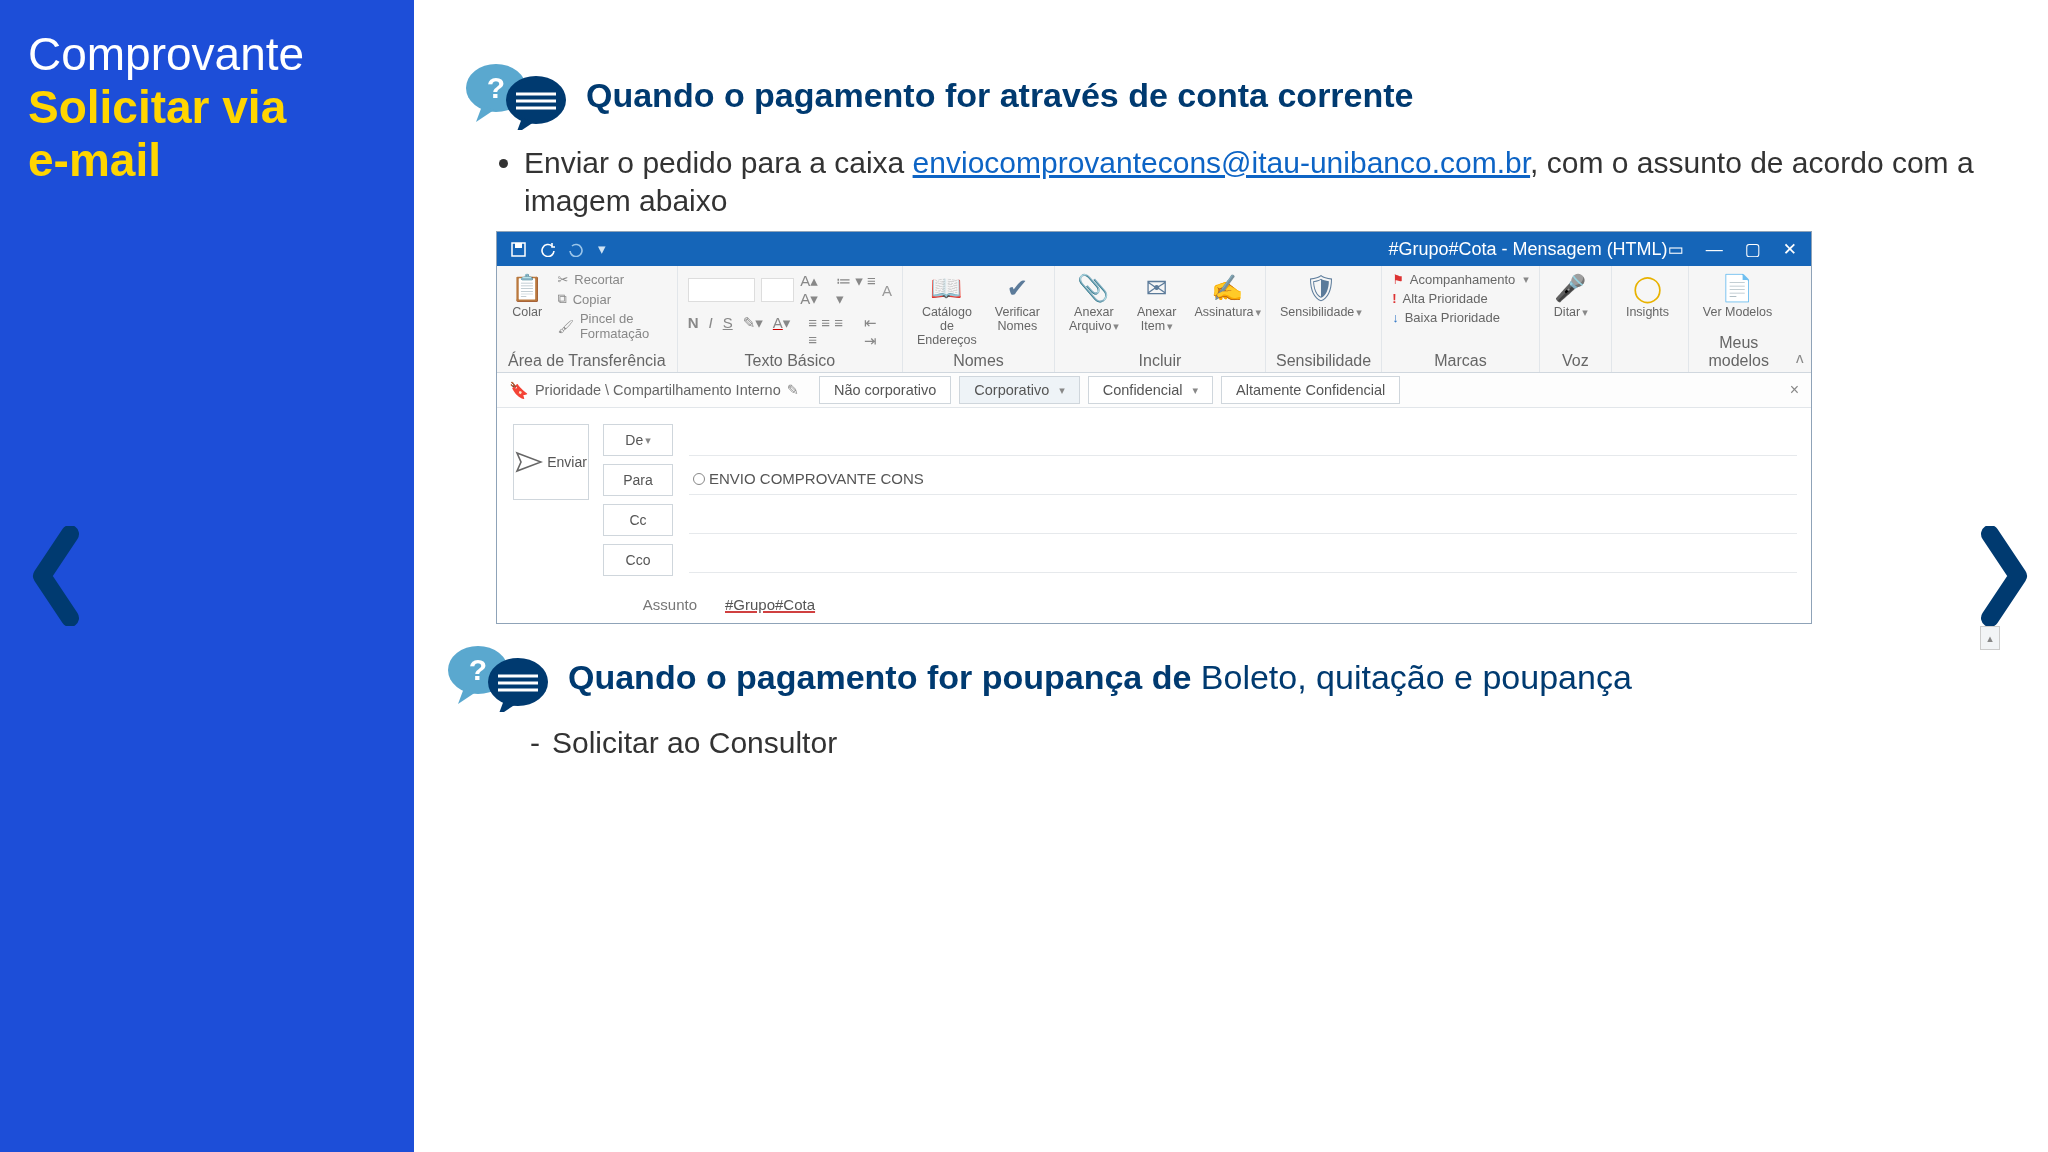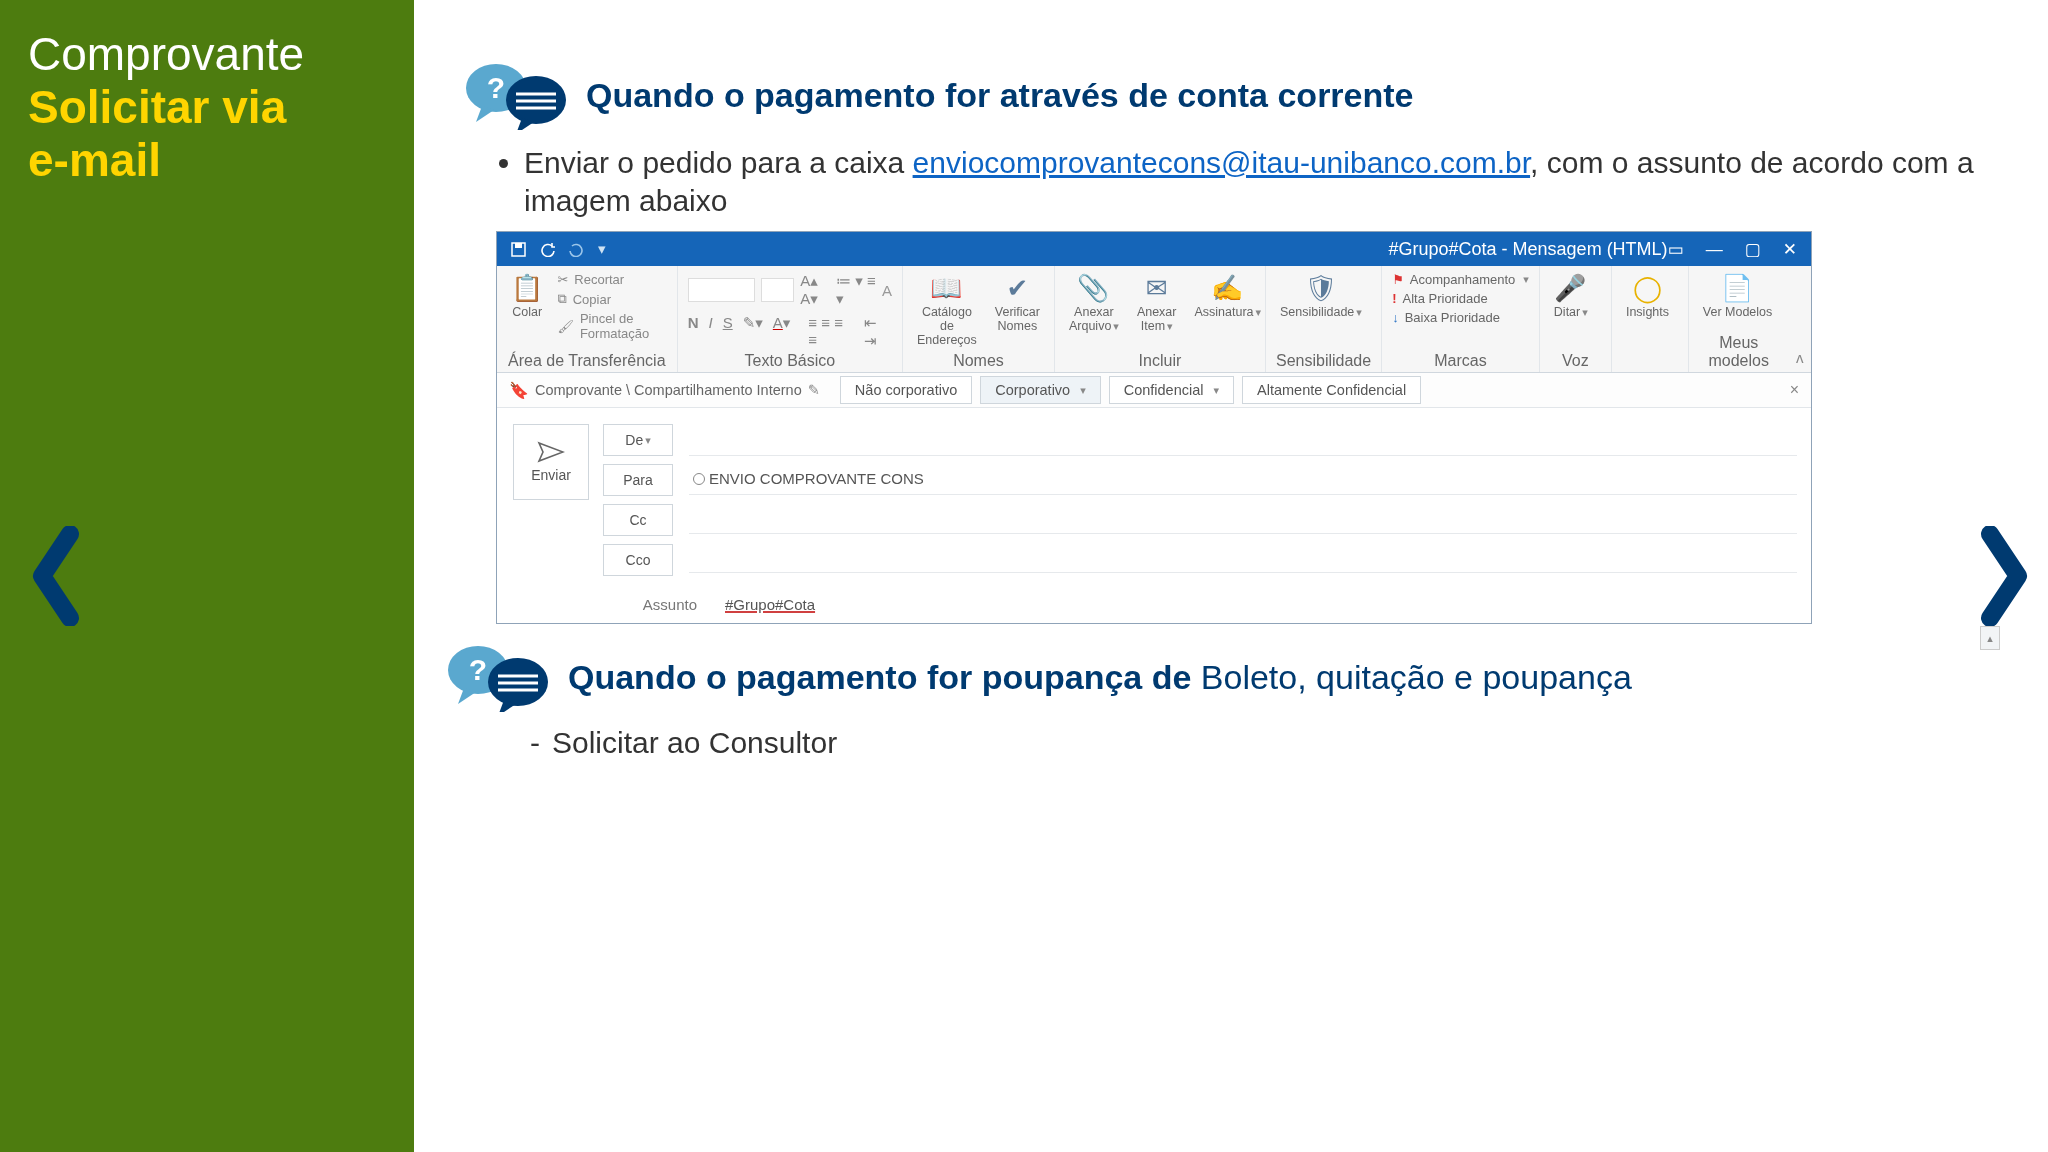--- a/index.html
+++ b/index.html
@@ -1,17 +1,17 @@
 <!DOCTYPE html>
 <html><head>
 <meta charset="utf-8">
 <style>
 html,body{margin:0;padding:0;width:2048px;height:1152px;font-family:"Segoe UI",Arial,sans-serif;background:#fff;color:#333;overflow:hidden}
 .slide{display:flex;width:100%;height:100%}
-.sidebar{width:414px;min-width:414px;background:#4d7c0f;color:#fff;padding:28px 28px 0 28px;box-sizing:border-box;position:relative}
+.sidebar{width:414px;min-width:414px;background:#1d4ed8;color:#fff;padding:28px 28px 0 28px;box-sizing:border-box;position:relative}
 .sidebar h1{margin:0;font-weight:400;font-size:46px;line-height:1.15}
 .sidebar h1 .l2{display:block}
 .sidebar h1 .accent{display:block;font-weight:700;color:#FFD500}
 .nav-arrow{position:absolute;top:50%;transform:translateY(-50%);cursor:pointer}
 .nav-prev{left:30px}
 .nav-next{right:16px}
 .nav-arrow svg{display:block}
 .main{flex:1;padding:60px 50px 0 30px;position:relative;box-sizing:border-box}
 .blk{margin-bottom:18px}
 .blk-head{display:flex;align-items:center;gap:16px;margin-left:18px}
@@ -46,21 +46,21 @@
 .flagline{display:flex;align-items:center;gap:6px;font-size:13px;color:#666}
 .sens-bar{display:flex;align-items:center;background:#fdfdfd;border-bottom:1px solid #e2e6ea;height:34px;font-size:14.5px;color:#555}
 .sens-bar .tag{display:flex;align-items:center;gap:6px;padding:0 12px;color:#666}
 .sens-bar .tagico{color:#e8b200;font-size:16px}
 .sens-bar .pen{color:#888}
 .sens-btn{border:1px solid #cfd6dc;height:26px;padding:0 14px;margin-left:8px;display:flex;align-items:center;gap:8px;background:#fff;color:#555}
 .sens-btn.active{background:#eef3f7}
 .sens-close{margin-left:auto;margin-right:12px;color:#888;font-size:16px}
 .compose{display:flex;padding:16px 14px 6px 16px;gap:16px}
 .sendwrap{display:flex;gap:14px}
-.sendbtn{width:74px;height:74px;border:1px solid #cfd6dc;display:flex;flex-direction:column;align-items:center;justify-content:center;gap:4px;color:#555;font-size:14px}
+.sendbtn{width:74px;height:74px;border:1px solid #cfd6dc;display:flex;flex-direction:row;align-items:center;justify-content:center;gap:4px;color:#555;font-size:14px}
 .sendbtn svg{display:block}
 .fieldcol{flex:0 0 70px;display:flex;flex-direction:column;gap:8px}
 .fbtn{height:30px;border:1px solid #cfd6dc;display:flex;align-items:center;justify-content:center;font-size:14px;color:#555;background:#fff}
 .valcol{flex:1;display:flex;flex-direction:column}
 .fval{height:31px;border-bottom:1px solid #e6e9ec;display:flex;align-items:center;padding-left:4px;font-size:15px;color:#444;gap:6px;margin-bottom:7px}
 .fval.first{margin-top:0}
 .chip{display:flex;align-items:center;gap:4px}
 .chip .dot{width:10px;height:10px;border:1px solid #888;border-radius:50%}
 .chip .txt{color:#555}
 .subjrow{display:flex;align-items:center;gap:28px;padding:10px 14px 10px 130px;font-size:15px;color:#666}
@@ -262,21 +262,21 @@
                   </div>
                 </div>
             <div class="lbl">Meus modelos</div>
           </div>
           <div style="width:28px;display:flex;align-items:flex-end;justify-content:center;color:#888;padding-bottom:6px">ʌ</div>
         </div>
 
         <div class="sens-bar">
           <span class="tag">
                 <span class="tagico">🔖</span>
-                <span>Comprovante \ Compartilhamento Interno</span> 
+                <span>Prioridade \ Compartilhamento Interno</span> 
                 <span class="pen">✎</span>
               </span>
           <span class="sens-btn">Não corporativo</span>
           <span class="sens-btn active">
                 <span>Corporativo</span>
                 <span class="caret">▾</span>
               </span>
           <span class="sens-btn">
                 <span>Confidencial</span>
                 <span class="caret">▾</span>

